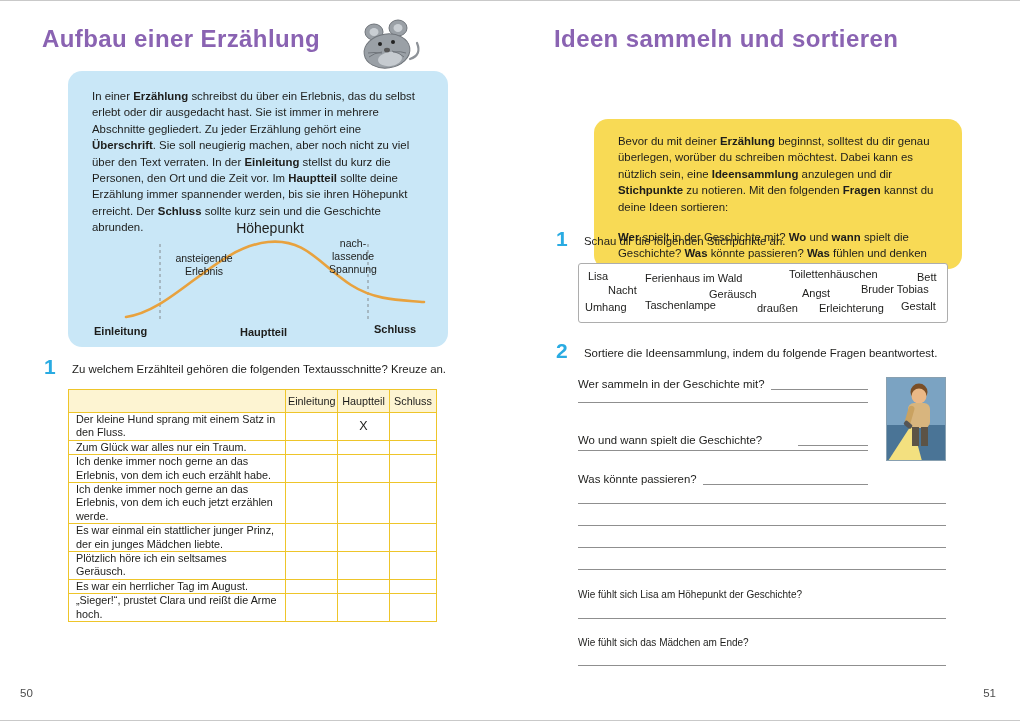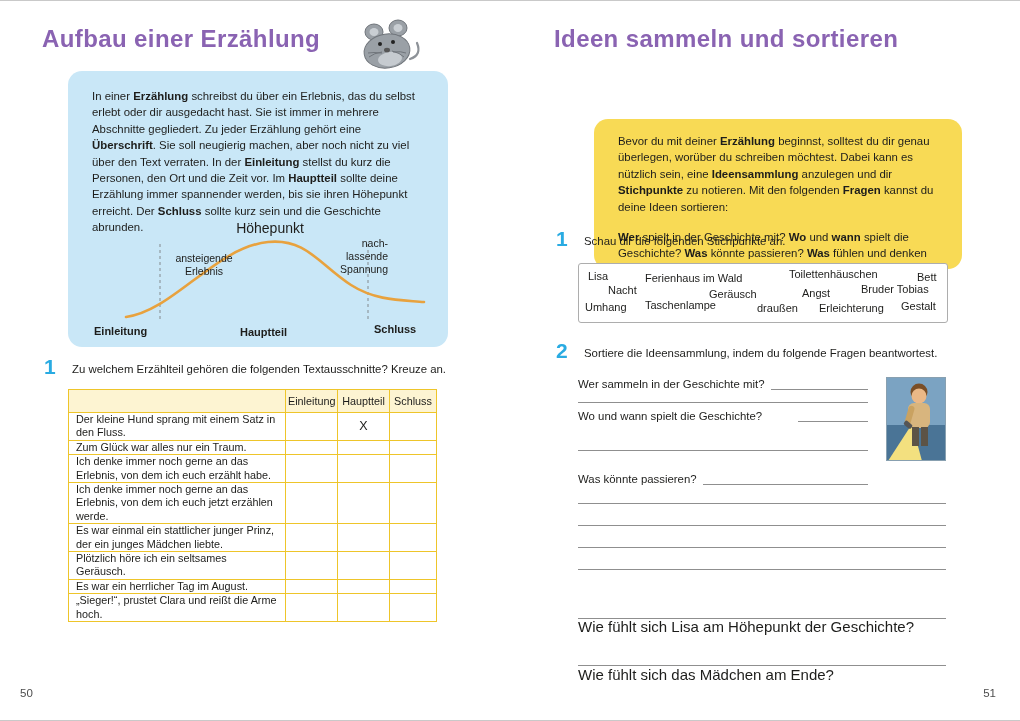--- a/index.html
+++ b/index.html
@@ -23,21 +23,21 @@
   .info-box.blue .info-text{top:17px;}
   .b{font-weight:bold;}
   .gap{height:14px;}
 
   
   .arc-svg{position:absolute;left:0;top:0;width:380px;height:276px;}
   .dlabel{position:absolute;font-size:10.5px;line-height:13px;}
   .pre{white-space:pre-line;}
   .dlabel.peak{left:150px;top:151px;width:104px;text-align:center;font-size:14px;}
   .dlabel.rising{left:98px;top:181px;width:76px;text-align:center;}
-  .dlabel.falling{left:250px;top:166px;width:70px;text-align:right;}
+  .dlabel.falling{left:250px;top:166px;width:70px;text-align:center;}
   .dlabel.sec{font-weight:bold;font-size:11px;}
   .dlabel.sec1{left:26px;top:254px;}
   .dlabel.sec2{left:172px;top:255px;}
   .dlabel.sec3{left:306px;top:252px;}
 
   .ex-num{position:absolute;font-size:21px;font-weight:bold;color:var(--accent_blue,#29abe2);}
   .ex-prompt{position:absolute;font-size:11.4px;}
 
   table.match-table{
     position:absolute;left:68px;top:388px;width:368px;
@@ -60,21 +60,21 @@
   .kw-box{
     position:absolute;left:68px;top:262px;width:368px;height:58px;
     border:1px solid #adadad;border-radius:3px;background:#fff;
   }
   .kw{position:absolute;font-size:11px;white-space:nowrap;}
 
   .q-row{position:absolute;display:flex;align-items:flex-end;height:17px;font-size:11.4px;}
   .q-fill{flex:1;border-bottom:1px solid #8f8f8f;margin-left:6px;}
   .rule{position:absolute;height:0;border-bottom:1px solid #8f8f8f;}
   .q-label{white-space:nowrap;}
-  .q-text{position:absolute;font-size:15px;margin-top:29px;}
+  .q-text{position:absolute;font-size:10px;}
 
   .illu{position:absolute;left:376px;top:376px;width:60px;height:84px;}
 </style>
 </head>
 <body>
 
 <div class="sheet">
 
   <div class="page left">
 
@@ -239,21 +239,21 @@
         <rect x="0.5" y="0.5" width="59" height="83" fill="none" stroke="#88a0b0"></rect>
       </svg>
     </div>
 
     <div class="q-row" style="left:68px;top:372px;width:290px;">
       <span class="q-label">Wer sammeln in der Geschichte mit?</span>
       <span class="q-fill"></span>
     </div>
     <div class="rule" style="left:68px;top:401px;width:290px;"></div>
 
-    <div class="q-row" style="left:68px;top:404px;width:290px;gap:30px;">
+    <div class="q-row" style="left:68px;top:428px;width:290px;gap:30px;">
       <span class="q-label">Wo und wann spielt die Geschichte?</span>
       <span class="q-fill"></span>
     </div>
     <div class="rule" style="left:68px;top:449px;width:290px;"></div>
 
     <div class="q-row" style="left:68px;top:467px;width:290px;">
       <span class="q-label">Was könnte passieren?</span>
       <span class="q-fill"></span>
     </div>
     <div class="rule" style="left:68px;top:502px;width:368px;"></div>

